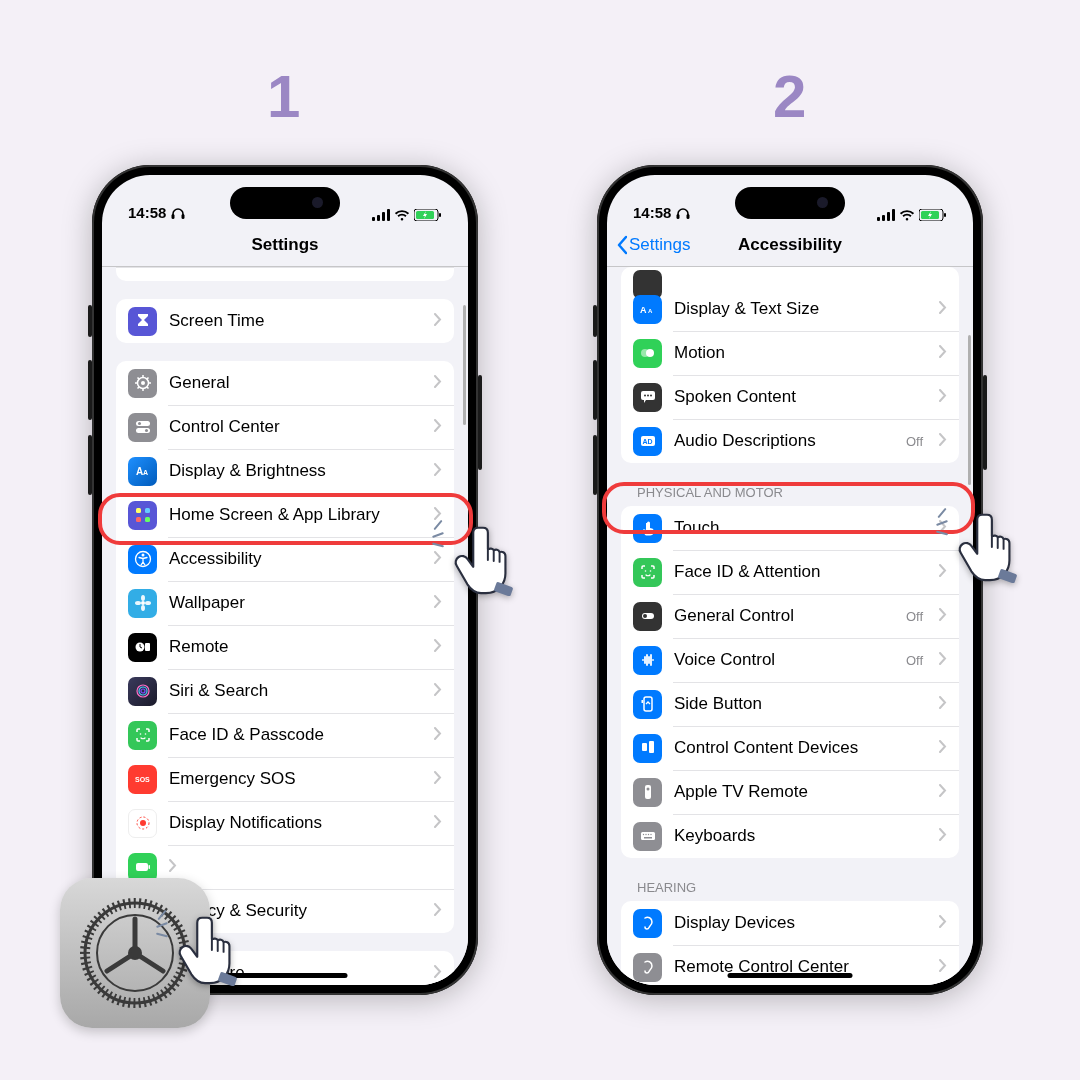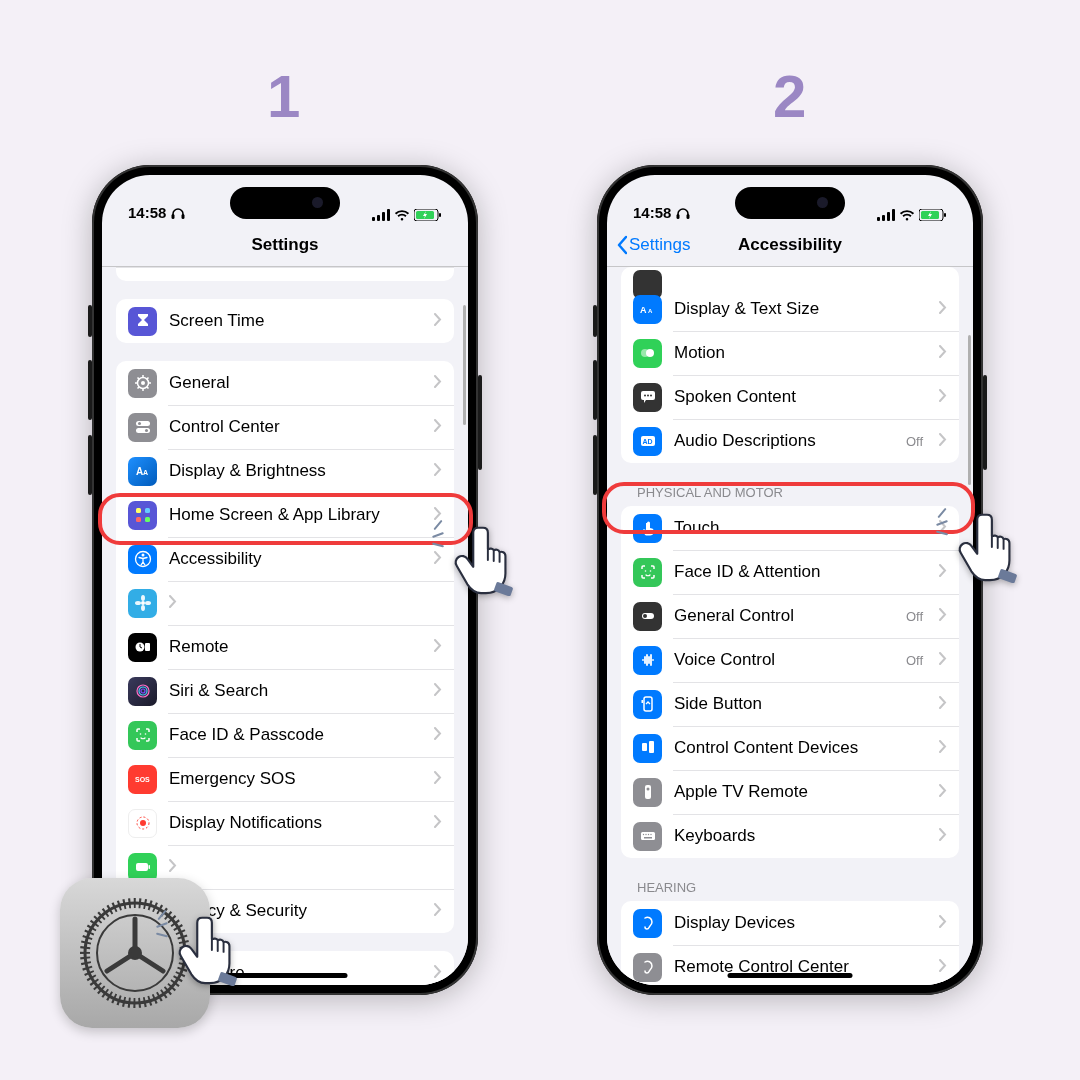--- a/index.html
+++ b/index.html
@@ -241,20 +241,21 @@
         <div class="row">
           <div class="icon-box bg-teal">
               <svg viewBox="0 0 18 18">
                 <circle cx="9" cy="9" r="2" fill="#fff"></circle>
                 <ellipse cx="9" cy="4" rx="2" ry="3" fill="#fff" opacity=".9"></ellipse>
                 <ellipse cx="9" cy="14" rx="2" ry="3" fill="#fff" opacity=".9"></ellipse>
                 <ellipse cx="4" cy="9" rx="3" ry="2" fill="#fff" opacity=".9"></ellipse>
                 <ellipse cx="14" cy="9" rx="3" ry="2" fill="#fff" opacity=".9"></ellipse>
               </svg>
             </div>
+          <div class="row-label">Wallpaper</div>
           <div class="chev"><svg viewBox="0 0 8 13">
                 <use href="#chev"></use>
               </svg></div>
         </div>
         <div class="row">
           <div class="icon-box bg-black">
               <svg viewBox="0 0 18 18">
                 <circle cx="6" cy="9" r="4.5" fill="#fff"></circle>
                 <path d="M6 6v3l2 1" stroke="#000" stroke-width="1" fill="none"></path>
                 <rect x="11" y="5" width="5" height="8" rx="1" fill="#fff"></rect>

